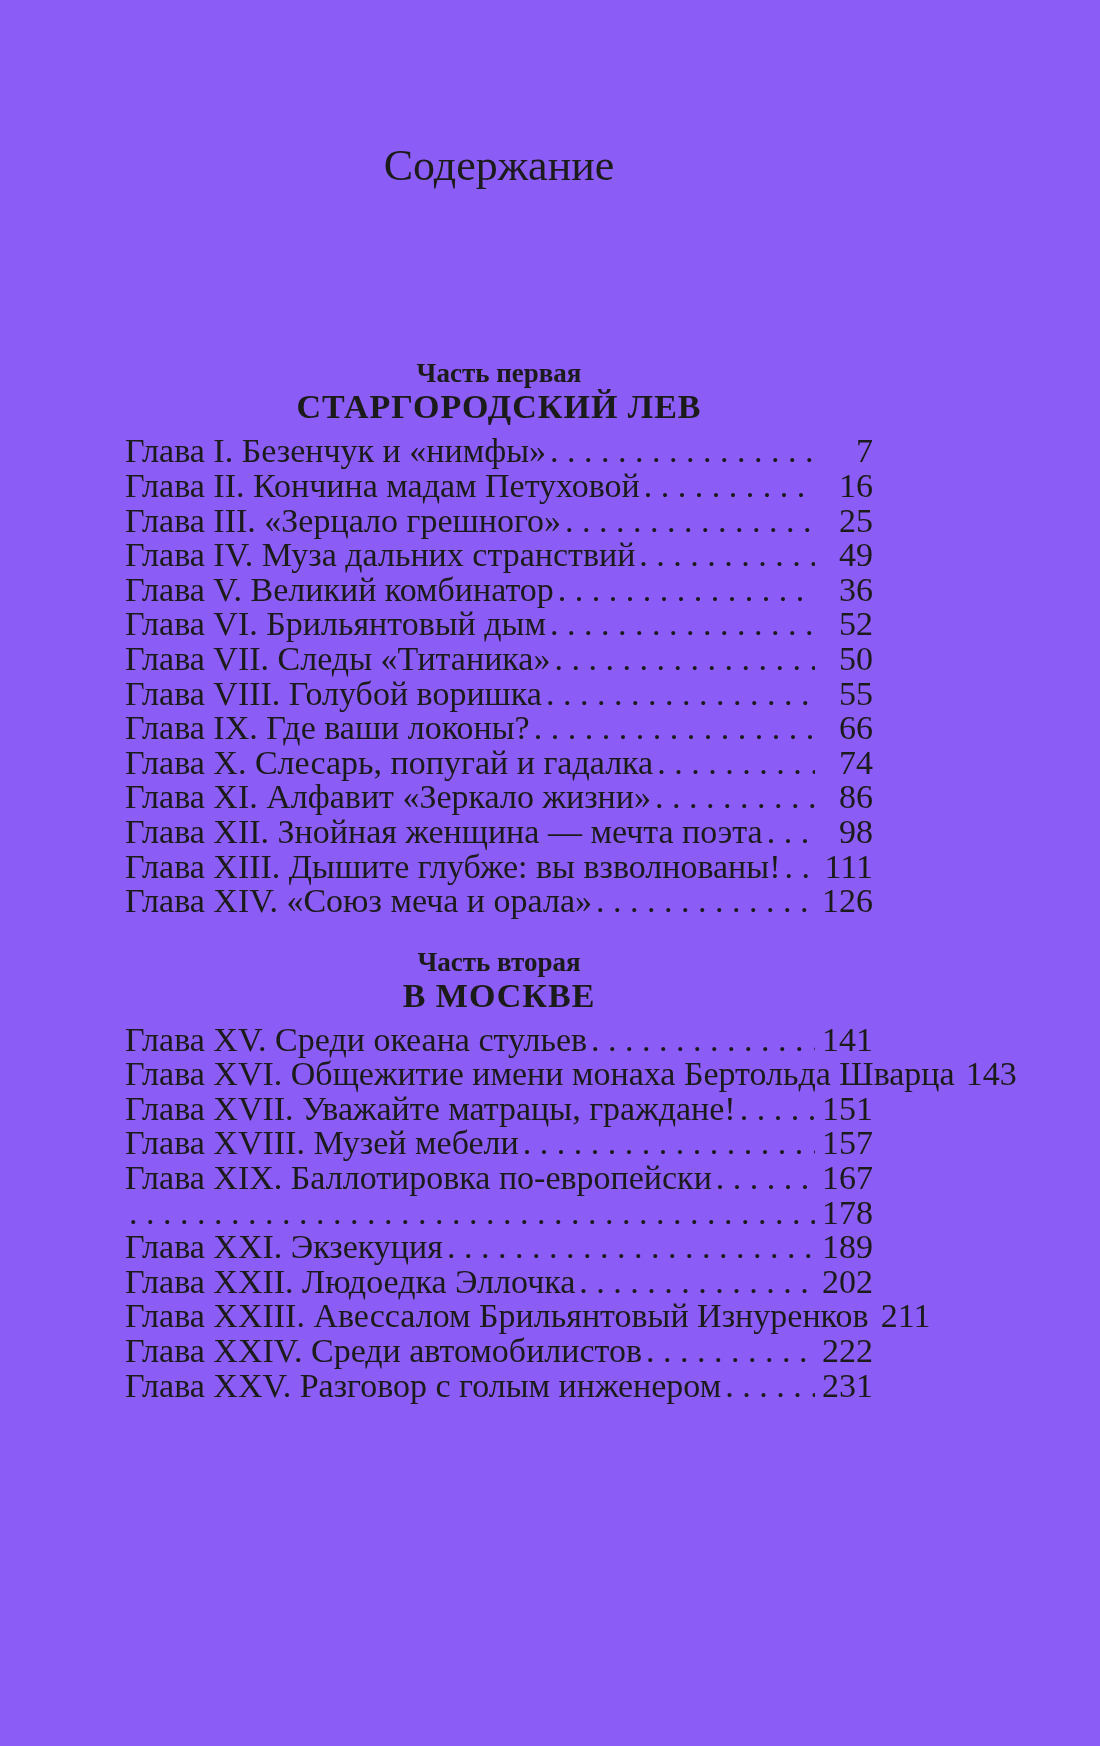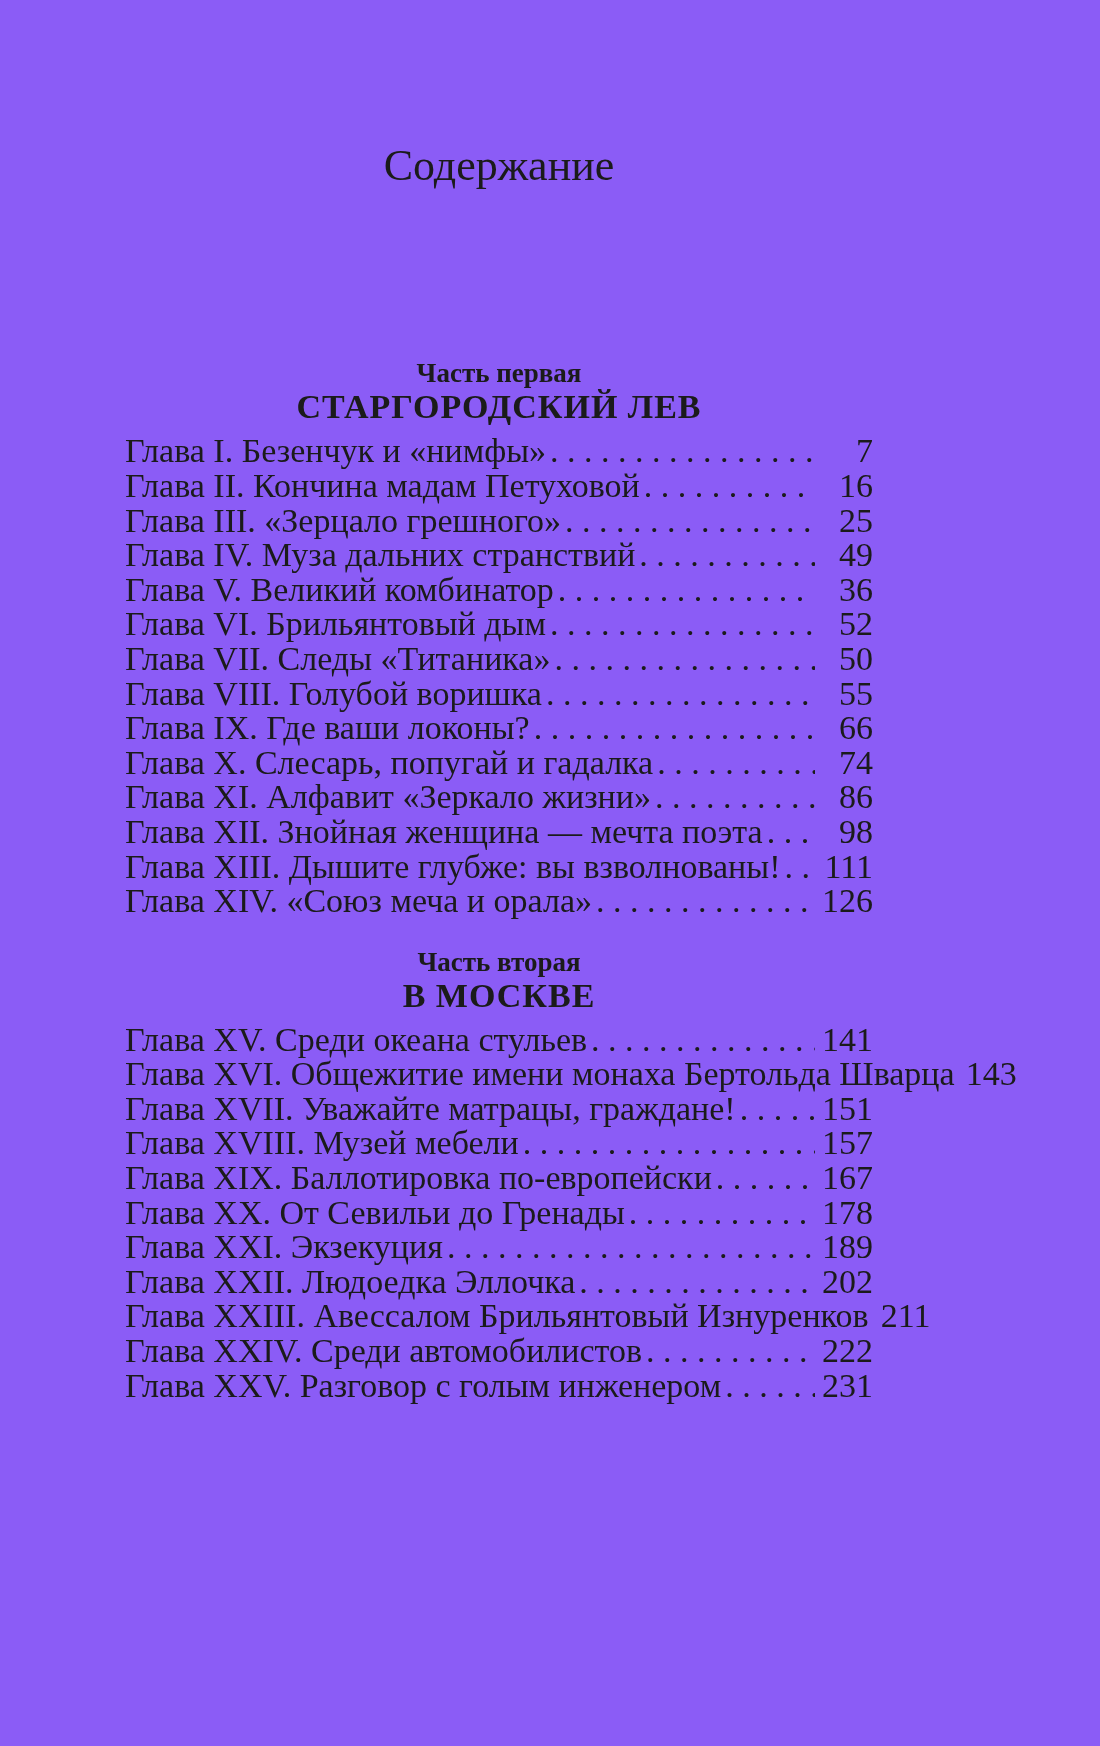--- a/index.html
+++ b/index.html
@@ -183,21 +183,20 @@
     <span class="toc-label">Глава XVIII. Музей мебели</span>
     <span class="toc-dots"></span>
     <span class="toc-page">157</span>
   </div>
         <div class="toc-row">
     <span class="toc-label">Глава XIX. Баллотировка по-европейски</span>
     <span class="toc-dots"></span>
     <span class="toc-page">167</span>
   </div>
         <div class="toc-row">
-    <span class="toc-label">Глава XX. От Севильи до Гренады</span>
     <span class="toc-dots"></span>
     <span class="toc-page">178</span>
   </div>
         <div class="toc-row">
     <span class="toc-label">Глава XXI. Экзекуция</span>
     <span class="toc-dots"></span>
     <span class="toc-page">189</span>
   </div>
         <div class="toc-row">
     <span class="toc-label">Глава XXII. Людоедка Эллочка</span>

